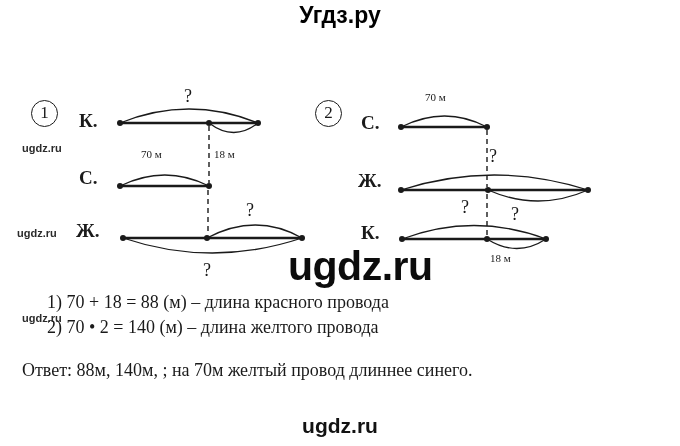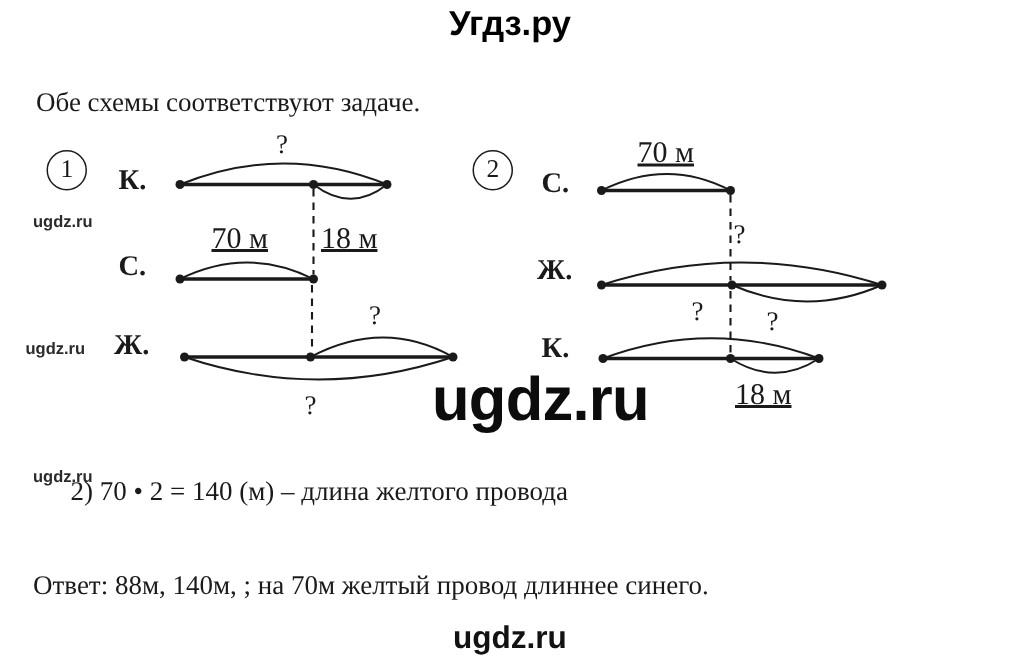--- a/index.html
+++ b/index.html
@@ -104,45 +104,44 @@
   .row-label {
     position: absolute;
     font-size: 19px;
     font-weight: bold;
     font-family: "Liberation Serif", serif;
   }
 
   
   .val {
     position: absolute;
-    font-size: 20px;
+    font-size: 11px;
     font-family: "Liberation Serif", serif;
     white-space: nowrap;
-    text-decoration: underline;
   }
   .qmark {
     position: absolute;
     font-size: 18px;
     font-family: "Liberation Serif", serif;
   }
 
   
   .sol {
     position: absolute;
     font-size: 18px;
     font-family: "Liberation Serif", serif;
     white-space: nowrap;
   }
   .sol-1 { left: 47px; top: 292px; }
   .sol-2 { left: 47px; top: 317px; }
   .sol-3 { left: 47px; top: 342px; }
   .answer {
     position: absolute;
     left: 22px;
-    top: 380px;
+    top: 360px;
     font-size: 18px;
     font-family: "Liberation Serif", serif;
     white-space: nowrap;
   }
 
   svg.schema {
     position: absolute;
     left: 0;
     top: 0;
     width: 680px;
@@ -154,21 +153,20 @@
   svg.schema .dash { stroke: #1a1a1a; stroke-width: 1.4; fill: none; stroke-dasharray: 5 4; }
   svg.schema .dot { fill: #1a1a1a; }
 </style>
 </head>
 <body>
 
 <div class="page">
 
   <div class="site-header">Угдз.ру</div>
 
-  <div class="ex-statement">Обе схемы соответствуют задаче.</div>
 
   <div class="badge badge-1">1</div>
   <div class="badge badge-2">2</div>
 
   <div class="row-label" style="left:79px; top:110px;">К.</div>
   <div class="row-label" style="left:79px; top:167px;">С.</div>
   <div class="row-label" style="left:76px; top:220px;">Ж.</div>
 
   <div class="row-label" style="left:361px; top:112px;">С.</div>
   <div class="row-label" style="left:358px; top:170px;">Ж.</div>
@@ -226,20 +224,21 @@
     <path class="arc" d="M402,239 Q474,212 546,239"></path>
     <path class="arc" d="M487,239 Q517,258 546,239"></path>
     <circle class="dot" cx="402" cy="239" r="3"></circle>
     <circle class="dot" cx="487" cy="239" r="3"></circle>
     <circle class="dot" cx="546" cy="239" r="3"></circle>
 
     <line class="dash" x1="487" y1="130" x2="487" y2="187"></line>
     <line class="dash" x1="487" y1="194" x2="487" y2="236"></line>
   </svg>
 
+  <div class="sol sol-1">1) 70 + 18 = 88 (м) – длина красного провода</div>
   <div class="sol sol-2">2) 70 • 2 = 140 (м) – длина желтого провода</div>
   <div class="answer">Ответ: 88м, 140м, ; на 70м желтый провод длиннее синего.</div>
 
   <div class="wm-small wm-1">ugdz.ru</div>
   <div class="wm-small wm-2">ugdz.ru</div>
   <div class="wm-small wm-3">ugdz.ru</div>
   <div class="wm-big">ugdz.ru</div>
   <div class="site-footer">ugdz.ru</div>
 
 </div>

